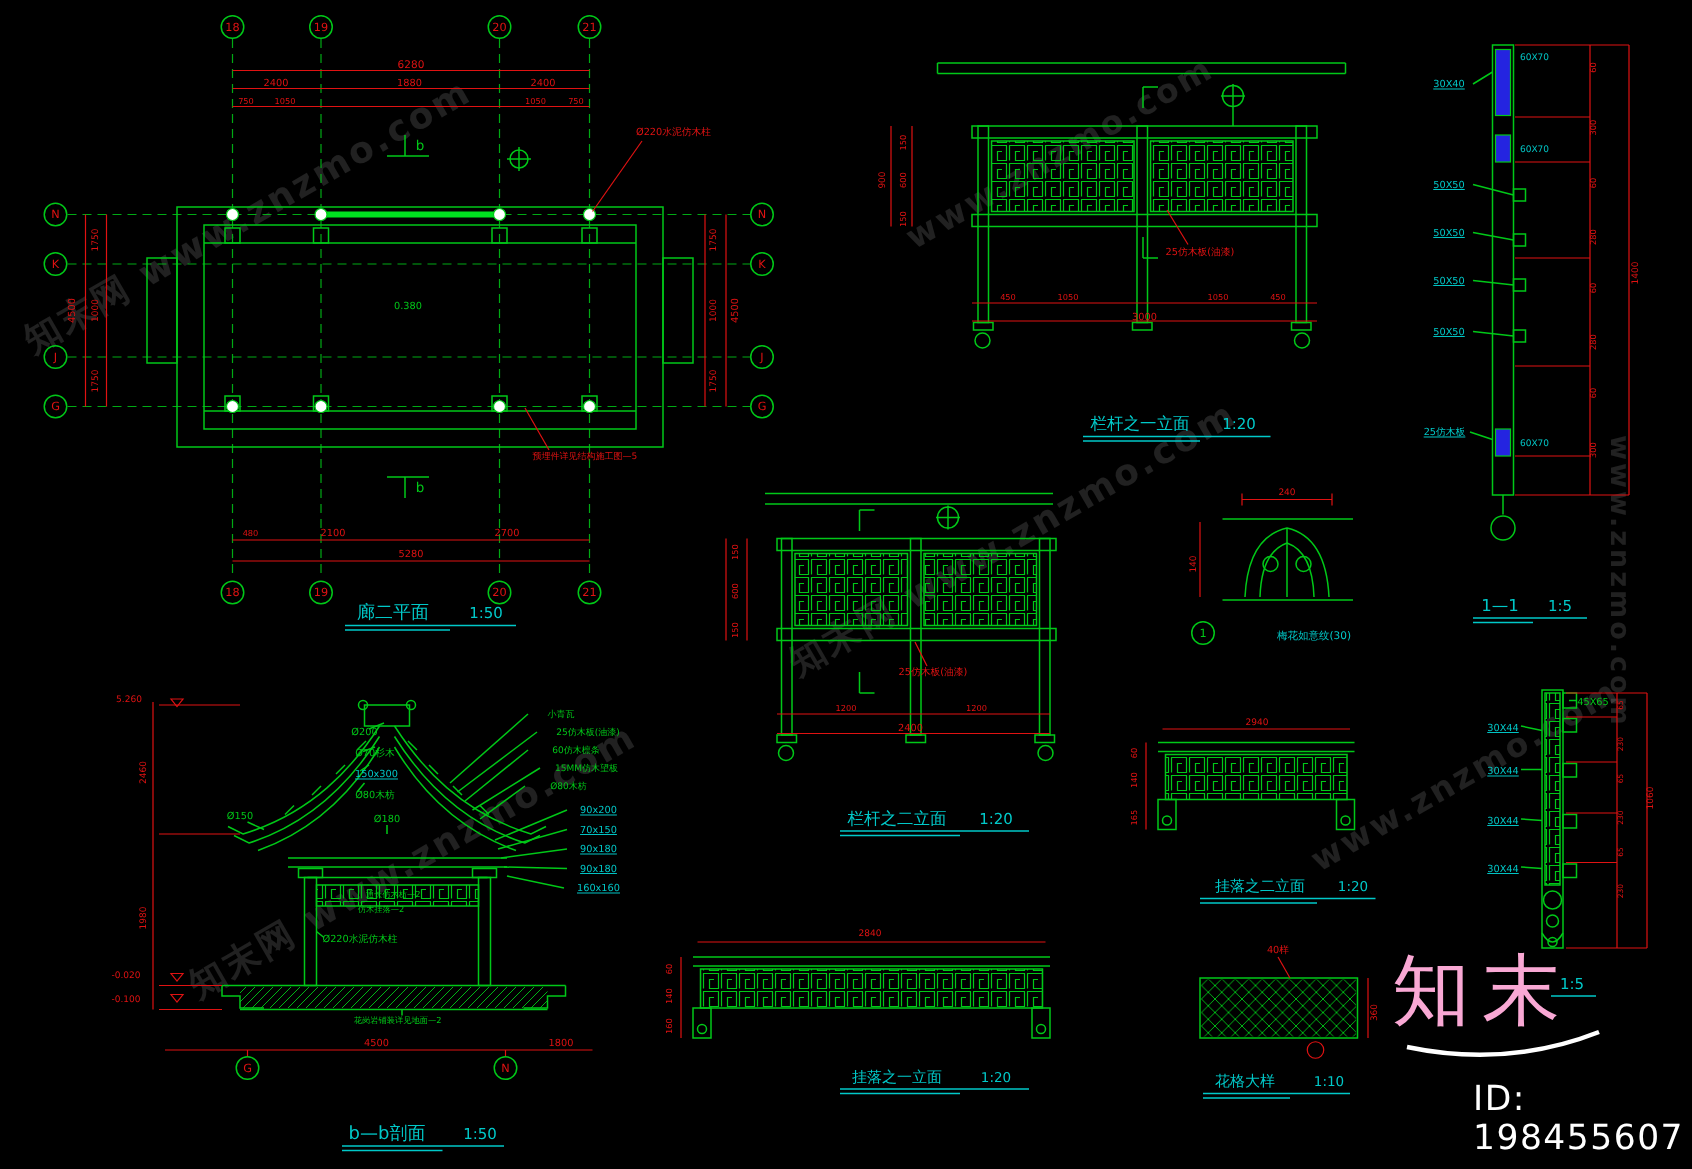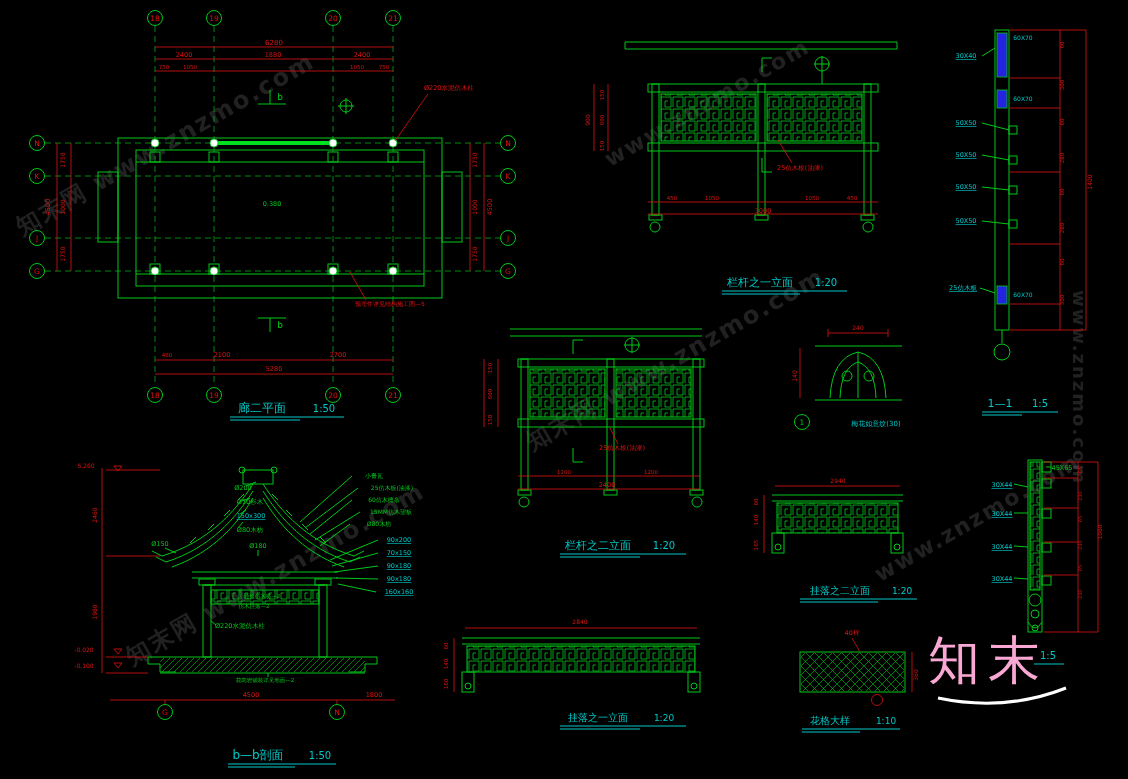--- a/index.html
+++ b/index.html
@@ -508,13 +508,14 @@
         <text x="251" y="697" fill="#e01212" font-size="6.5" text-anchor="middle">4500</text>
         <text x="374" y="697" fill="#e01212" font-size="6.5" text-anchor="middle">1800</text>
         <text x="258" y="759" fill="#00c8c8" font-size="12" text-anchor="middle">b—b剖面</text>
         <text x="320" y="759" fill="#00c8c8" font-size="10" text-anchor="middle">1:50</text>
       </g>
 
     <path d="M938,698 Q1005,712 1066,688" stroke="#ffffff" stroke-width="3" fill="none"></path>
   </svg>
 
   <div id="logo">知末</div>
+  <div id="site-id">ID: 198455607</div>
 </div>
 
 </body></html>

